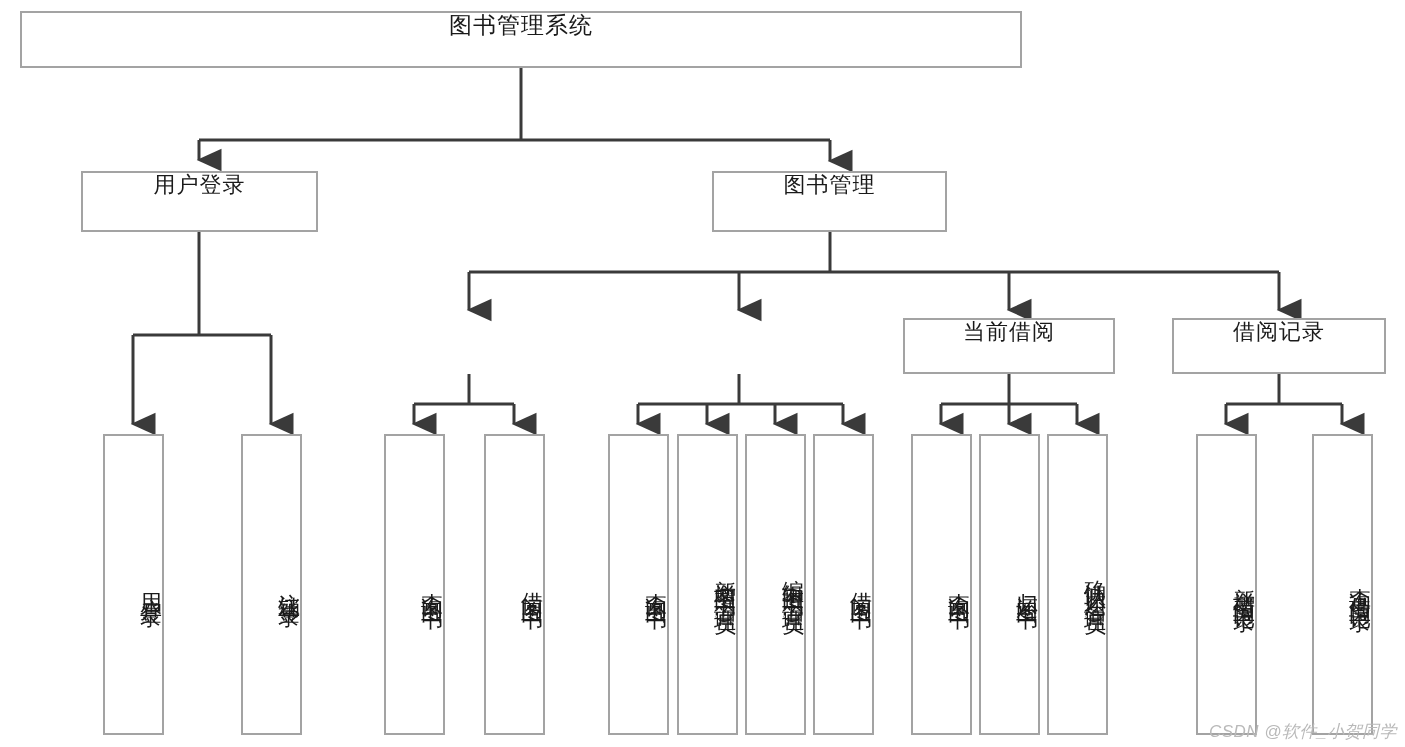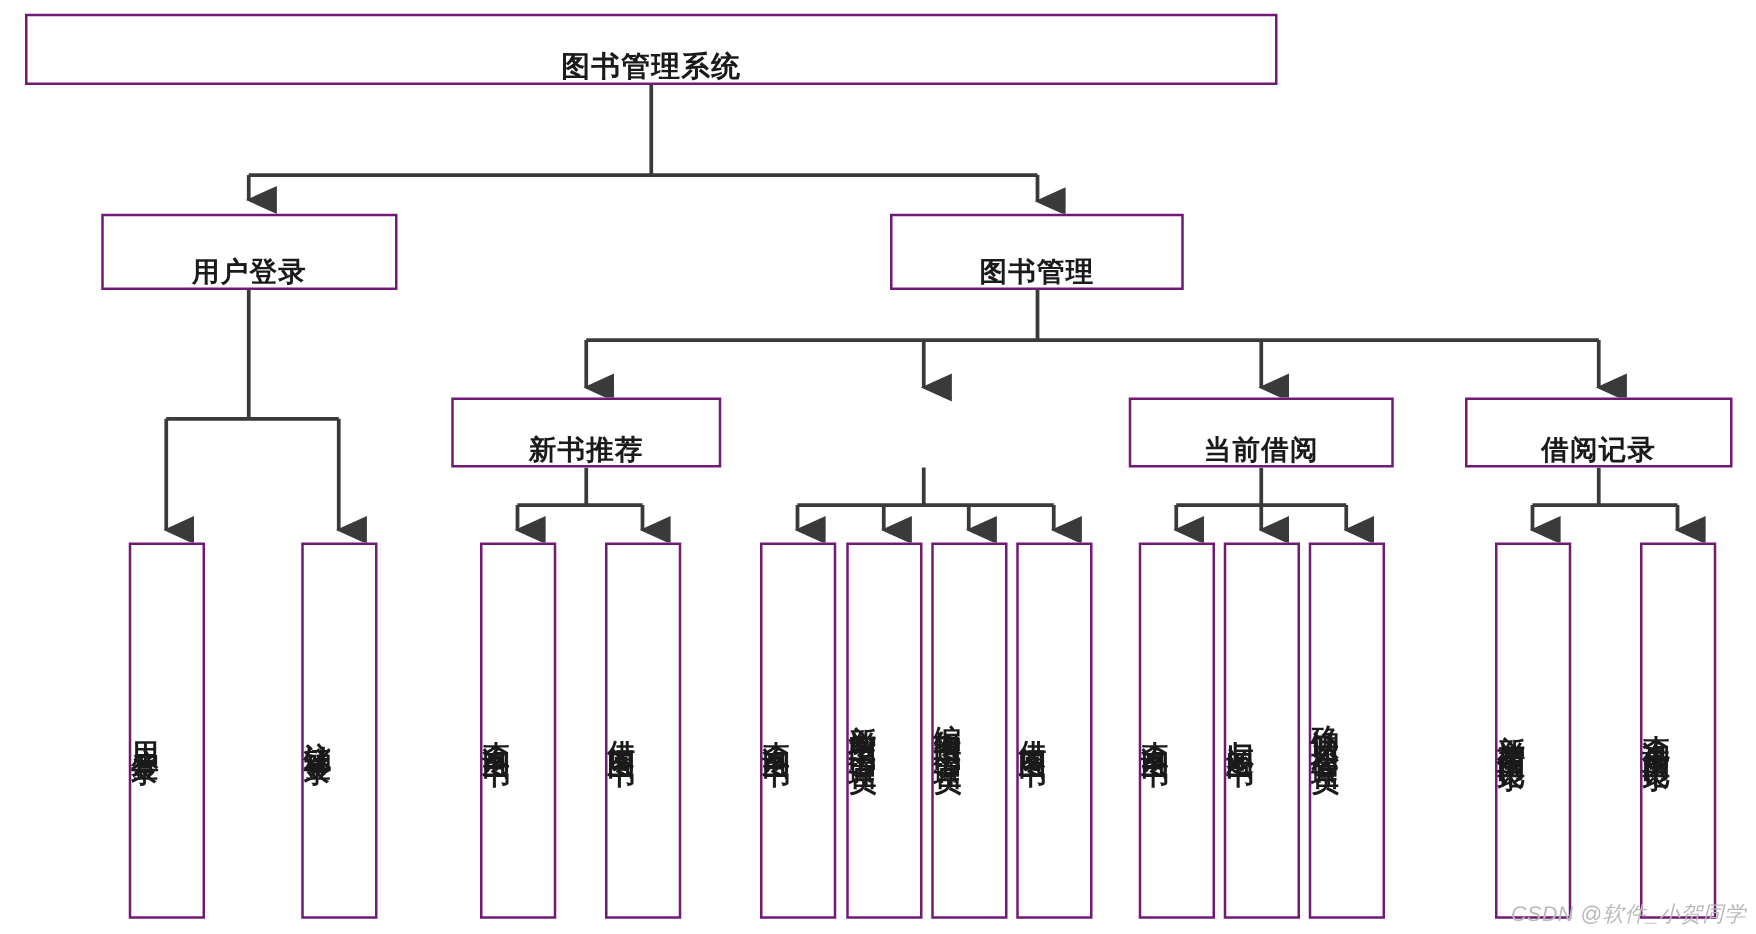--- a/index.html
+++ b/index.html
@@ -23,27 +23,26 @@
     left: 0;
     top: 0;
     width: 1405px;
     height: 747px;
     pointer-events: none;
   }
   .node {
     position: absolute;
     box-sizing: border-box;
     background: #ffffff;
-    border: 2px solid #701a75;
+    border: 2px solid #a3a3a3;
     display: flex;
-    align-items: flex-end;
+    align-items: flex-start;
     justify-content: center;
     color: #1a1a1a;
     z-index: 2;
-    font-weight: bold;
   }
   .node.h {
     font-size: 22px;
     line-height: 1.1;
     letter-spacing: 1px;
     white-space: nowrap;
   }
   .node.root {
     font-size: 23px;
   }
@@ -132,23 +131,20 @@
     <span>图书管理系统</span>
   </div>
 
   <div class="node h" style="left:81px; top:171px; width:237px; height:61px;">
     <span>用户登录</span>
   </div>
   <div class="node h" style="left:712px; top:171px; width:235px; height:61px;">
     <span>图书管理</span>
   </div>
 
-  <div class="node h" style="left:361px; top:318px; width:216px; height:56px;">
-    <span>新书推荐</span>
-  </div>
   <div class="node h" style="left:903px; top:318px; width:212px; height:56px;">
     <span>当前借阅</span>
   </div>
   <div class="node h" style="left:1172px; top:318px; width:214px; height:56px;">
     <span>借阅记录</span>
   </div>
 
   <div class="node v" style="left:103px; top:434px; width:61px; height:301px;">
     <span class="vtext">用户登录</span>
   </div>

